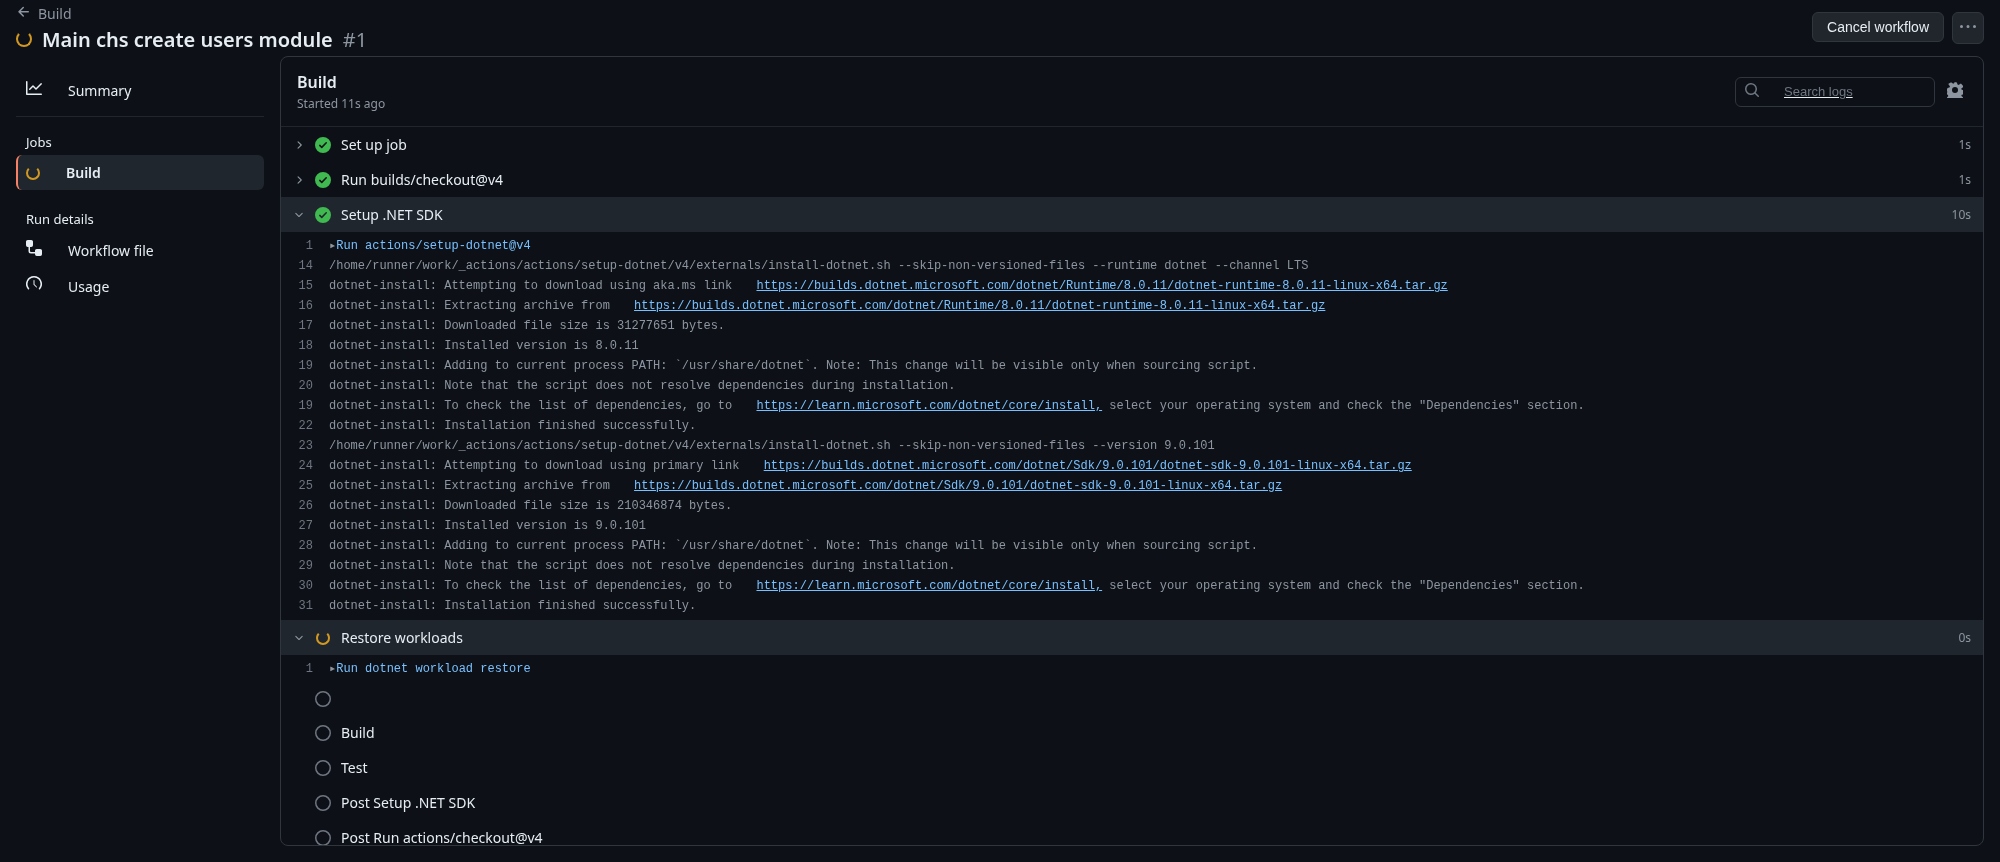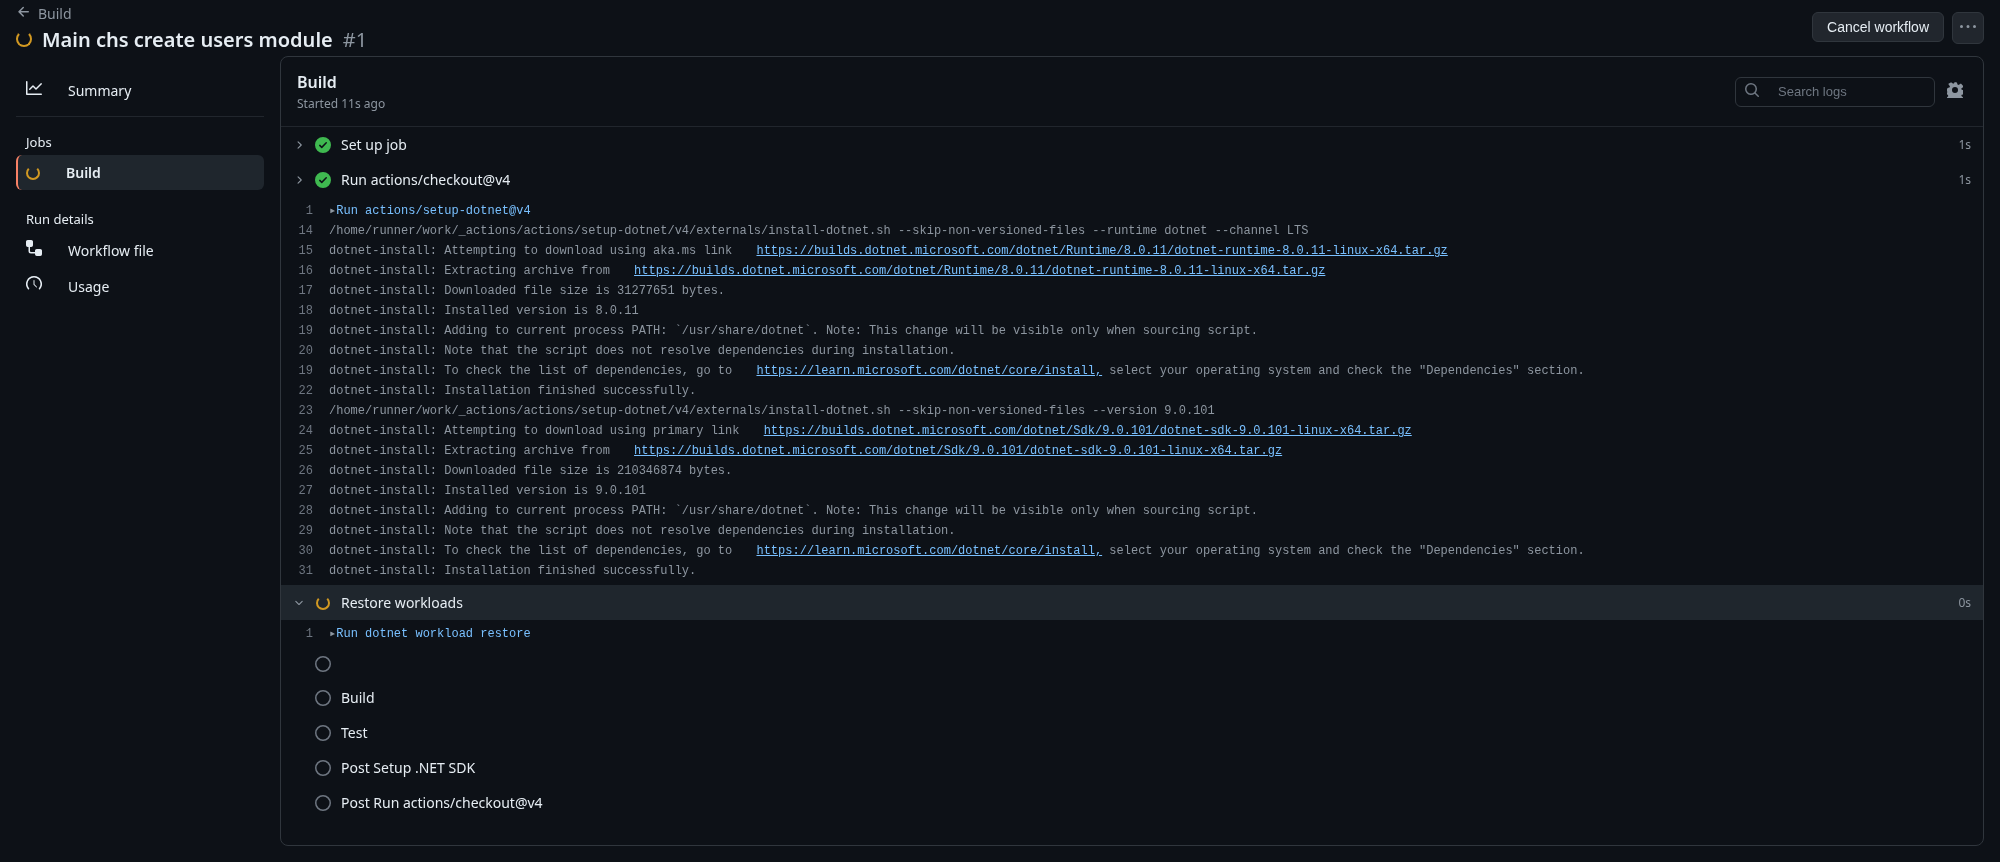--- a/index.html
+++ b/index.html
@@ -168,21 +168,22 @@
       padding: 4px 8px;
       width: 200px;
     }
     .search-box input {
       background: transparent;
       border: none;
       color: #e6edf3;
       font-size: 13px;
       outline: none;
       flex: 1;
-      margin-left: 18px;
+      margin-left: 24px;
+      text-decoration: underline;
     }
     .search-box input::placeholder {
       color: #6e7681;
     }
     .gear-btn {
       background: transparent;
       border: none;
       color: #8d96a0;
       cursor: pointer;
       padding: 4px;
@@ -388,22 +389,36 @@
     <span class="step-chevron">
                 <svg width="12" height="12" viewBox="0 0 16 16">
                   <path d="M6.22 3.22a.75.75 0 0 1 1.06 0l4.25 4.25a.75.75 0 0 1 0 1.06l-4.25 4.25a.751.751 0 0 1-1.042-.018.751.751 0 0 1-.018-1.042L9.94 8 6.22 4.28a.75.75 0 0 1 0-1.06Z"></path>
                 </svg>
               </span>
     <span class="step-status status-success">
                 <svg width="16" height="16" viewBox="0 0 16 16">
                   <path d="M8 16A8 8 0 1 1 8 0a8 8 0 0 1 0 16Zm3.78-9.72a.751.751 0 0 0-.018-1.042.751.751 0 0 0-1.042-.018L6.75 9.19 5.28 7.72a.751.751 0 0 0-1.042.18.751.751 0 0 0-.018 1.042l2 2a.75.75 0 0 0 1.06 0Z"></path>
                 </svg>
               </span>
-    <span class="step-name">Run actions/checkout@v4</span>
+    <span class="step-name">Run builds/checkout@v4</span>
     <span class="step-time">1s</span>
+  </div>
+            <div class="step-row highlighted">
+    <span class="step-chevron">
+                <svg width="12" height="12" viewBox="0 0 16 16">
+                  <path d="M12.78 5.22a.75.75 0 0 1 0 1.06l-4.25 4.25a.75.75 0 0 1-1.06 0L3.22 6.28a.751.751 0 0 1 .018-1.042.751.751 0 0 1 1.042-.018L8 8.94l3.72-3.72a.75.75 0 0 1 1.06 0Z"></path>
+                </svg>
+              </span>
+    <span class="step-status status-success">
+                <svg width="16" height="16" viewBox="0 0 16 16">
+                  <path d="M8 16A8 8 0 1 1 8 0a8 8 0 0 1 0 16Zm3.78-9.72a.751.751 0 0 0-.018-1.042.751.751 0 0 0-1.042-.018L6.75 9.19 5.28 7.72a.751.751 0 0 0-1.042.18.751.751 0 0 0-.018 1.042l2 2a.75.75 0 0 0 1.06 0Z"></path>
+                </svg>
+              </span>
+    <span class="step-name">Setup .NET SDK</span>
+    <span class="step-time">10s</span>
   </div>
             <div class="log-lines">
               <div class="log-line">
                 <span class="line-num">1</span>
                 <span class="line-content"><span class="marker">▸</span><span class="cmd">Run actions/setup-dotnet@v4</span></span>
               </div>
               <div class="log-line">
                 <span class="line-num">14</span>
                 <span class="line-content">/home/runner/work/_actions/actions/setup-dotnet/v4/externals/install-dotnet.sh --skip-non-versioned-files --runtime dotnet --channel LTS</span>
               </div>

